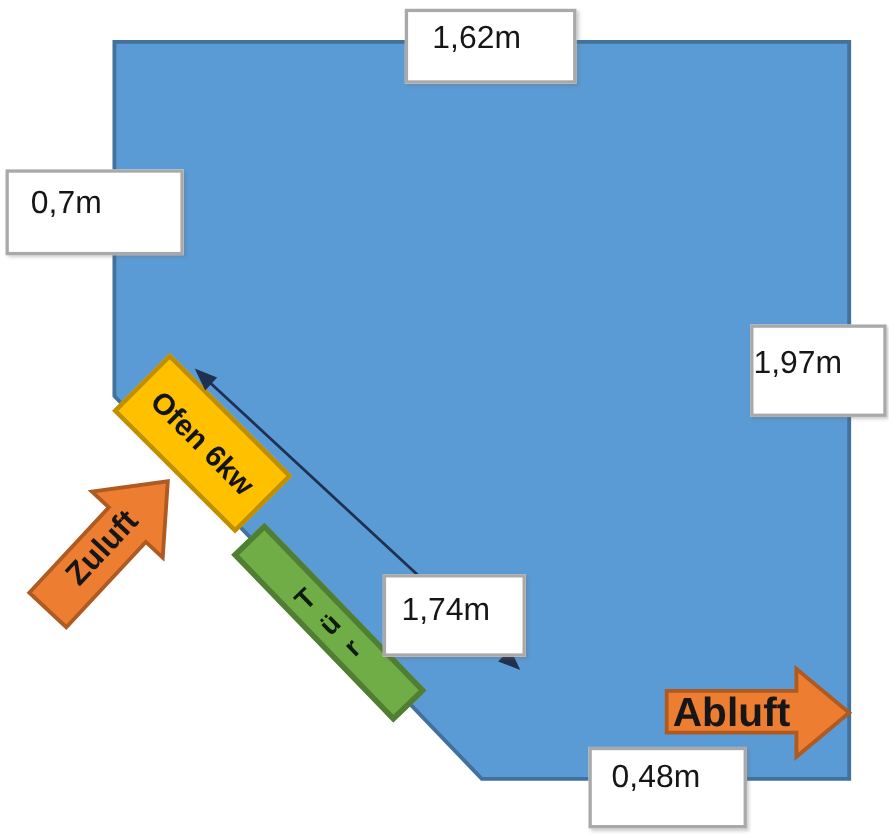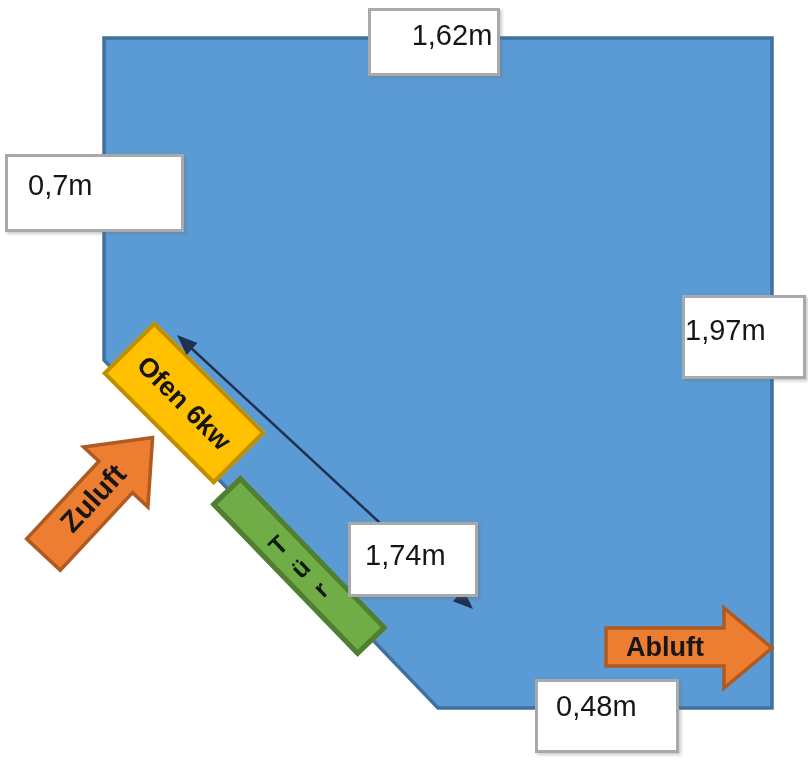--- a/index.html
+++ b/index.html
@@ -29,38 +29,38 @@
   }
   
   .dim-line{stroke:var(--dim-line,#1F3050);stroke-width:2.5;fill:none;}
   .dim-head{fill:var(--dim-line,#1F3050);stroke:none;}
   
   .label{
     position:absolute;box-sizing:border-box;background:#ffffff;
     border:3px solid #a9a9a9;box-shadow:2px 2px 3px rgba(110,110,110,0.35);
     font-size:29px;color:#161616;padding:8px 0 0 20px;white-space:nowrap;
   }
-  .label-top{left:368px;top:8px;width:132px;height:68px;padding-left:36px;text-align:center;}
-  .label-left{left:5px;top:154px;width:179px;height:78px;padding-top:12px;}
+  .label-top{left:368px;top:8px;width:156px;height:68px;padding-left:22px;}
+  .label-left{left:5px;top:154px;width:162px;height:78px;padding-top:12px;}
   .label-right{left:682px;top:295px;width:124px;height:84px;padding-top:16px;padding-left:0;}
   .label-diag{left:348px;top:498px;width:130px;height:75px;padding-top:14px;padding-left:14px;margin-top:24px;}
   .label-bottom{left:535px;top:679px;width:144px;height:74px;padding-left:18px;}
   
   .arrow-shape{fill:var(--arrow-fill,#ED7D31);stroke:var(--arrow-border,#AE5A21);stroke-width:3.5;stroke-linejoin:miter;}
   .zuluft-svg{position:absolute;left:2px;top:407px;width:200px;height:200px;}
   .zuluft-text{
     position:absolute;left:18px;top:478px;width:150px;height:40px;
     display:flex;align-items:center;justify-content:center;
     transform:rotate(-47deg);font-weight:bold;font-size:29px;color:#161616;
   }
   .abluft-svg{position:absolute;left:604px;top:604px;width:172px;height:88px;}
   .abluft-text{
     position:absolute;left:606px;top:626px;width:118px;height:43px;
     display:flex;align-items:center;justify-content:center;
-    font-weight:bold;font-size:27px;color:#161616;
+    font-weight:bold;font-size:37px;color:#161616;
   }
 </style>
 </head>
 <body>
 
 <div class="canvas">
 
   <svg class="layer" width="808" height="760" viewBox="0 0 808 760">
     <polygon class="room-shape" points="104,38 772,38 772,708 438,708 104,360"></polygon>
   </svg>

